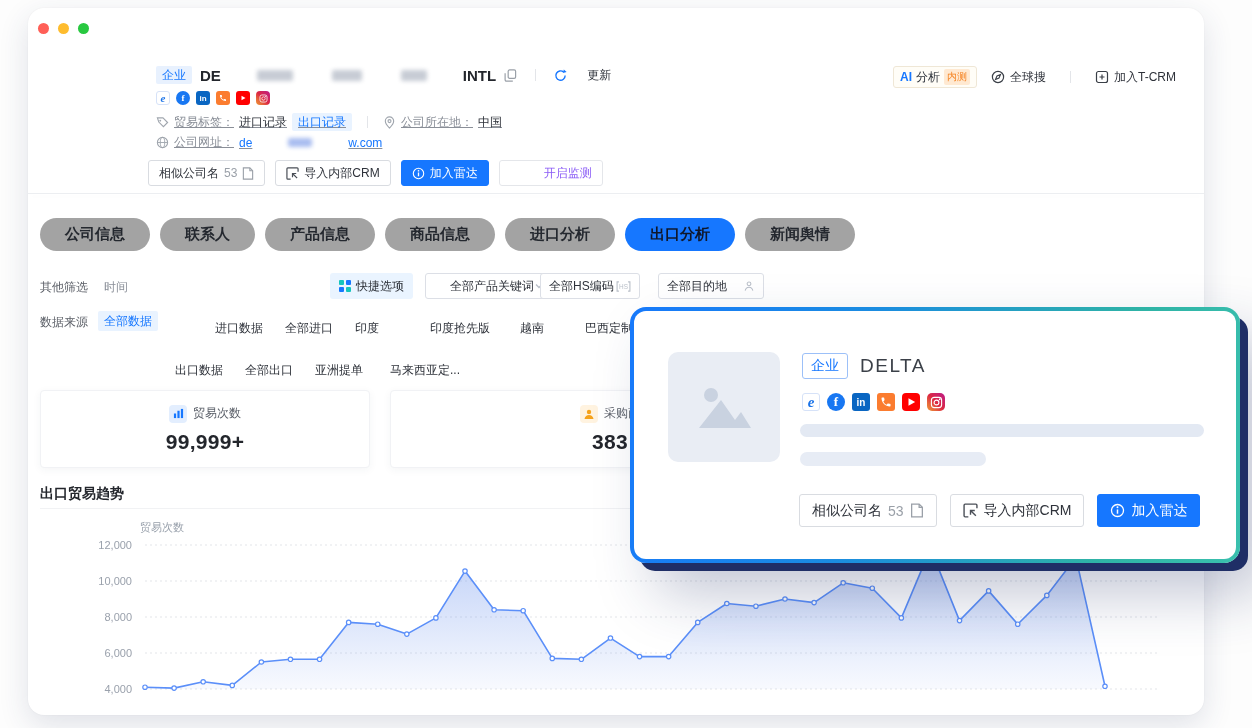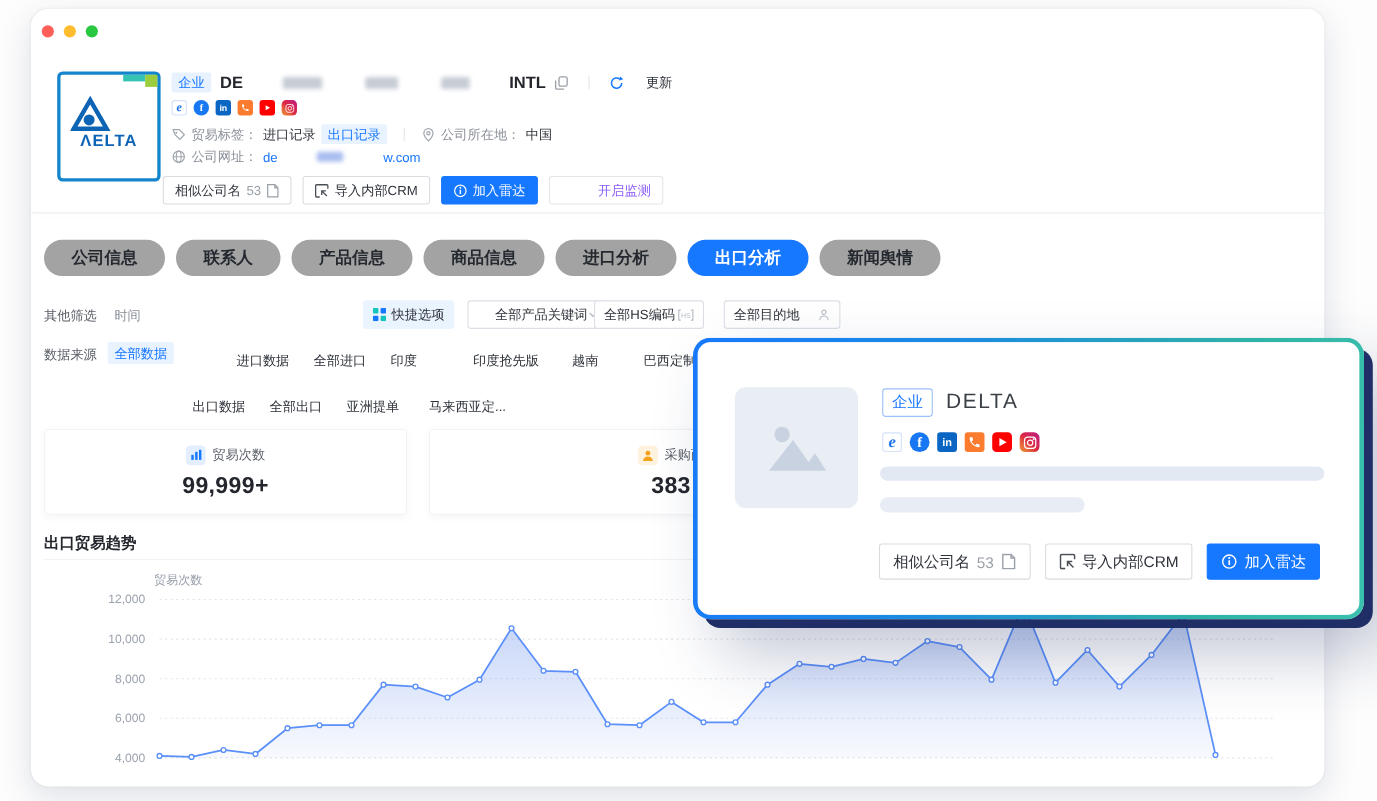--- a/index.html
+++ b/index.html
@@ -12,40 +12,40 @@
   #logo{left:24px;top:57px;width:88px;height:94px;border:3px solid #1485cc;border-radius:5px;
     display:flex;align-items:center;justify-content:center;background:#fff;}
   #logo .teal{position:absolute;top:0;right:11px;width:20px;height:6px;background:#35c3b4;}
   #logo .green{position:absolute;top:0;right:0;width:11px;height:11px;background:#9ccd3d;}
   .badge-ent{display:inline-flex;align-items:center;height:18px;padding:0 6px;background:#e8f1fe;
     color:#1677ff;font-size:12px;border-radius:2px;}
   .row{display:flex;align-items:center;gap:33px;}
   .blur-bar{display:inline-block;height:11px;border-radius:2px;background:#c7ccd5;filter:blur(2px);margin:0 3px;}
   .name{font-size:15px;font-weight:bold;color:#23262c;}
   .gray{color:#8a8f98;} .dark{color:#2e323a;}
-  .meta{font-size:12px;color:#8a8f98;display:flex;align-items:center;gap:5px;}
+  .meta{font-size:12px;color:#8a8f98;display:flex;align-items:center;gap:5px;text-decoration:underline;}
   .chip-blue{display:inline-flex;align-items:center;height:18px;padding:0 6px;background:#e9f3ff;
     color:#1677ff;font-size:12px;border-radius:2px;}
   .vsep{width:1px;height:12px;background:#e3e5e9;margin:0 10px;}
   .link{color:#1677ff;text-decoration:none;font-size:12px;cursor:pointer;}
   .btn{display:inline-flex;align-items:center;justify-content:center;gap:5px;height:26px;padding:0 10px;
     background:#fff;border:1px solid #d9dce1;border-radius:3px;font-size:12px;color:#2e323a;cursor:pointer;box-sizing:border-box;}
   .btn.primary{background:#1677ff;border-color:#1677ff;color:#fff;}
   .btn.disabled{color:#8b5cf6;border-color:#e4e6ea;cursor:default;padding-left:44px;}
   .cnt{color:#9aa0a8;}
   .ai-chip{display:inline-flex;align-items:center;gap:4px;height:20px;padding:0 6px;border:1px solid #efe7d6;
     background:#fffdf7;border-radius:3px;font-size:12px;cursor:pointer;}
   .beta{background:#ffe9d1;color:#f5821f;font-size:10px;border-radius:2px;padding:1px 3px;}
   .top-act{display:inline-flex;align-items:center;gap:5px;font-size:12px;color:#2e323a;cursor:pointer;}
   #hdr-divider{left:0;top:185px;width:100%;height:1px;background:#eceef1;box-shadow:0 3px 6px rgba(0,0,0,.035);}
   
   #tabs{left:12px;top:210px;display:flex;gap:10px;}
   .tab{display:inline-flex;align-items:center;height:33px;padding:0 25px;border-radius:17px;background:#a3a3a3;
     color:#24282f;font-size:15px;font-weight:bold;cursor:pointer;white-space:nowrap;}
-  .tab.active{background:#1677ff;color:#ffffff;}
+  .tab.active{background:#1677ff;color:#0f172a;}
   
   .flabel{font-size:12px;}
   .fbox{display:flex;align-items:center;height:26px;border:1px solid #dcdfe6;border-radius:3px;background:#fff;
     font-size:12px;color:#2e323a;box-sizing:border-box;padding:0 8px;cursor:pointer;}
   .fchip{display:flex;align-items:center;gap:5px;height:26px;padding:0 9px;border-radius:3px;background:#eaf4ff;
     font-size:12px;color:#2b2f37;cursor:pointer;box-sizing:border-box;}
   .src-link{font-size:12px;color:#2e323a;cursor:pointer;white-space:nowrap;}
   
   .card{border:1px solid #f1f2f5;border-radius:4px;background:#fff;box-shadow:0 2px 8px rgba(31,56,88,.05);
     display:flex;flex-direction:column;align-items:center;justify-content:center;gap:7px;box-sizing:border-box;}
@@ -77,29 +77,20 @@
 </style>
 </head>
 <body>
 
 <div id="window">
 
   <span class="dot" style="left:10px;background:#ff5f57"></span>
   <span class="dot" style="left:30px;background:#febc2e"></span>
   <span class="dot" style="left:50px;background:#28c840"></span>
 
-  <div id="logo" class="abs">
-    <span class="teal"></span>
-    <span class="green"></span>
-    <svg width="70" height="60" viewBox="0 0 70 60">
-      <polygon points="18,6 33,32 3,32" fill="none" stroke="#0d64b5" stroke-width="4"></polygon>
-      <circle cx="17" cy="24" r="5" fill="#0d64b5"></circle>
-      <text x="35" y="48" font-size="15" font-weight="bold" fill="#0d64b5" text-anchor="middle" letter-spacing="1">ΛELTA</text>
-    </svg>
-  </div>
 
   <div class="abs row" style="left:128px;top:58px;gap:8px;">
     <span class="badge-ent">企业</span>
     <span class="row name">
       <span>DE</span>
       <span class="blur-bar" style="width:36px"></span>
       <span class="blur-bar" style="width:30px"></span>
       <span class="blur-bar" style="width:26px"></span>
       <span>INTL</span>
     </span>
@@ -193,20 +184,42 @@
         <line x1="7" y1="6" x2="7" y2="10" stroke="#fff" stroke-width="1.4"></line>
           <circle cx="7" cy="4" r="0.9" fill="#fff"></circle>
       </svg>
       <span>加入雷达</span>
     </button>
     <button class="btn disabled">
       <span>开启监测</span>
     </button>
   </div>
 
+  <div class="abs row" style="top:58px;right:28px;gap:14px;">
+    <span class="ai-chip">
+      <b style="color:#1677ff">AI</b>
+      <span style="color:#2e323a">分析</span>
+      <span class="beta">内测</span>
+    </span>
+    <span class="top-act">
+      <svg width="14" height="14" viewBox="0 0 14 14">
+        <circle cx="7" cy="7" r="5.6" fill="none" stroke="#3a3f47" stroke-width="1.2"></circle>
+        <path d="M9.5 4.5L8 8 4.5 9.5 6 6z" fill="none" stroke="#3a3f47" stroke-width="1.1"></path>
+      </svg>
+      <span>全球搜</span>
+    </span>
+    <span class="vsep"></span>
+    <span class="top-act">
+      <svg width="14" height="14" viewBox="0 0 14 14">
+        <rect x="1.5" y="1.5" width="11" height="11" rx="2" fill="none" stroke="#3a3f47" stroke-width="1.2"></rect>
+        <path d="M7 4.5v5M4.5 7h5" stroke="#3a3f47" stroke-width="1.2"></path>
+      </svg>
+      <span>加入T-CRM</span>
+    </span>
+  </div>
 
   <div id="hdr-divider" class="abs"></div>
 
   <div id="tabs" class="abs">
     <span class="tab">公司信息</span>
     <span class="tab">联系人</span>
     <span class="tab">产品信息</span>
     <span class="tab">商品信息</span>
     <span class="tab">进口分析</span>
     <span class="tab active">出口分析</span>

